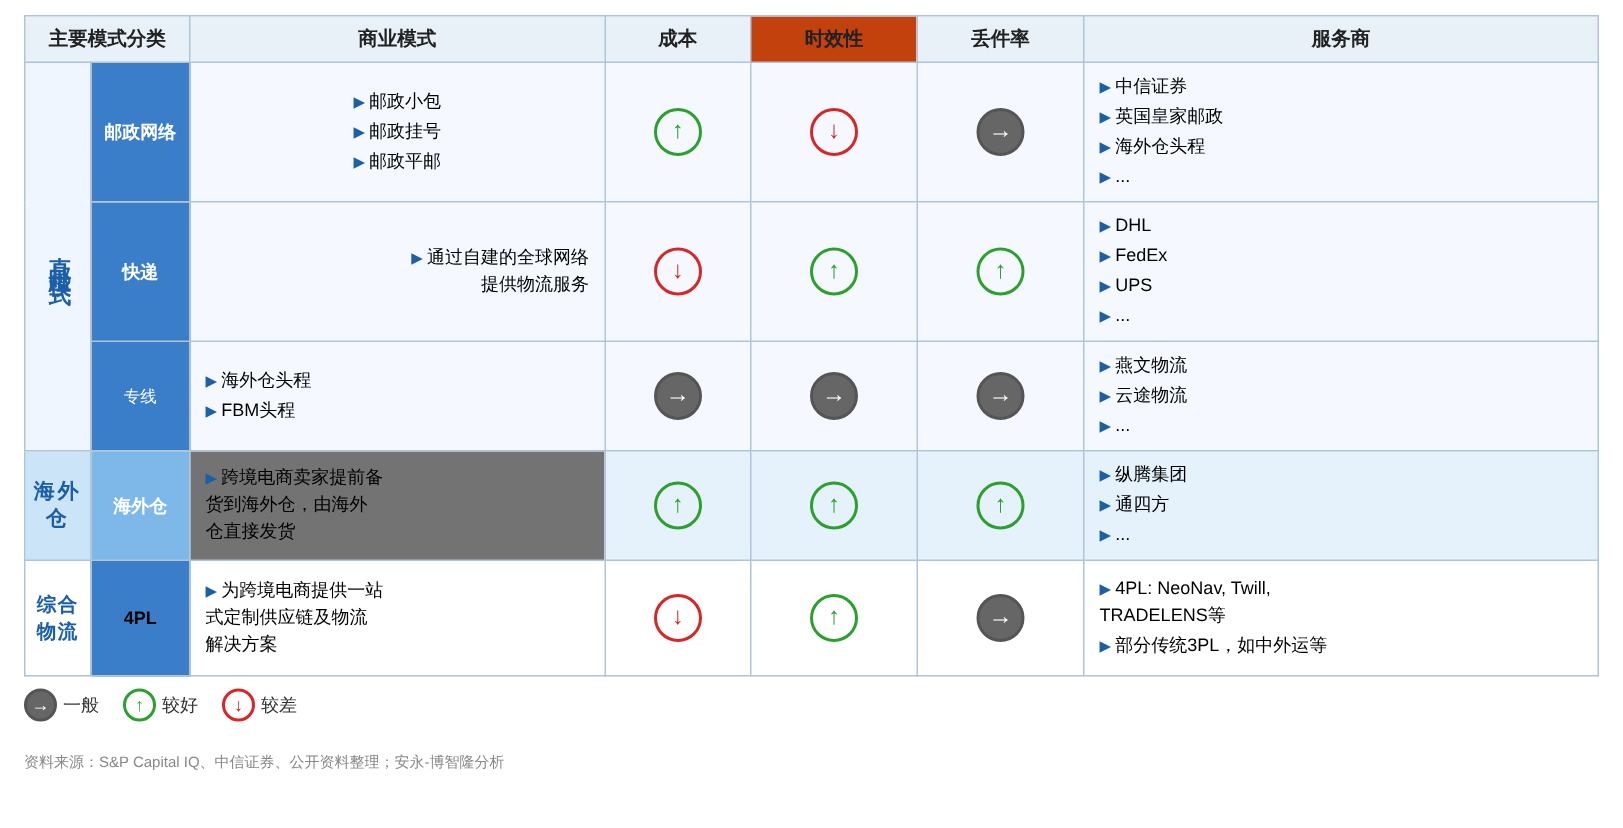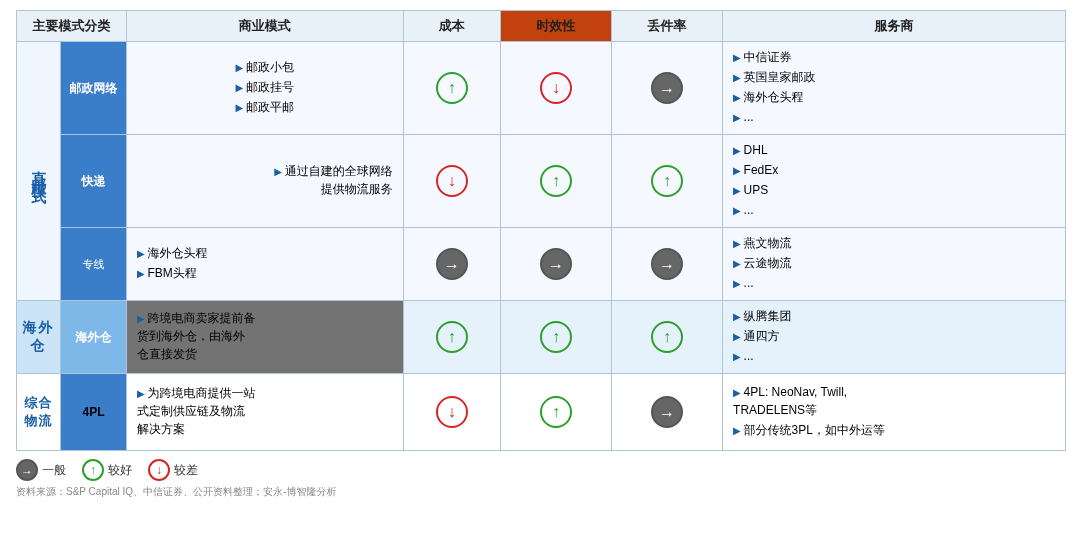--- a/index.html
+++ b/index.html
@@ -82,21 +82,21 @@
       color: #333;
     }
     .legend-item {
       display: flex;
       align-items: center;
       gap: 4px;
     }
     .footnote {
       font-size: 10px;
       color: #888;
-      margin-top: 4px;
+      margin-top: 20px;
     }
 
     
     .row-zhiyou { background: #f5f9ff; }
     .row-haiwai { background: #e6f2fb; }
     .row-zonghe { background: #fff; }
     .col-model-content {
       text-align: left;
       line-height: 1.7;
     }

